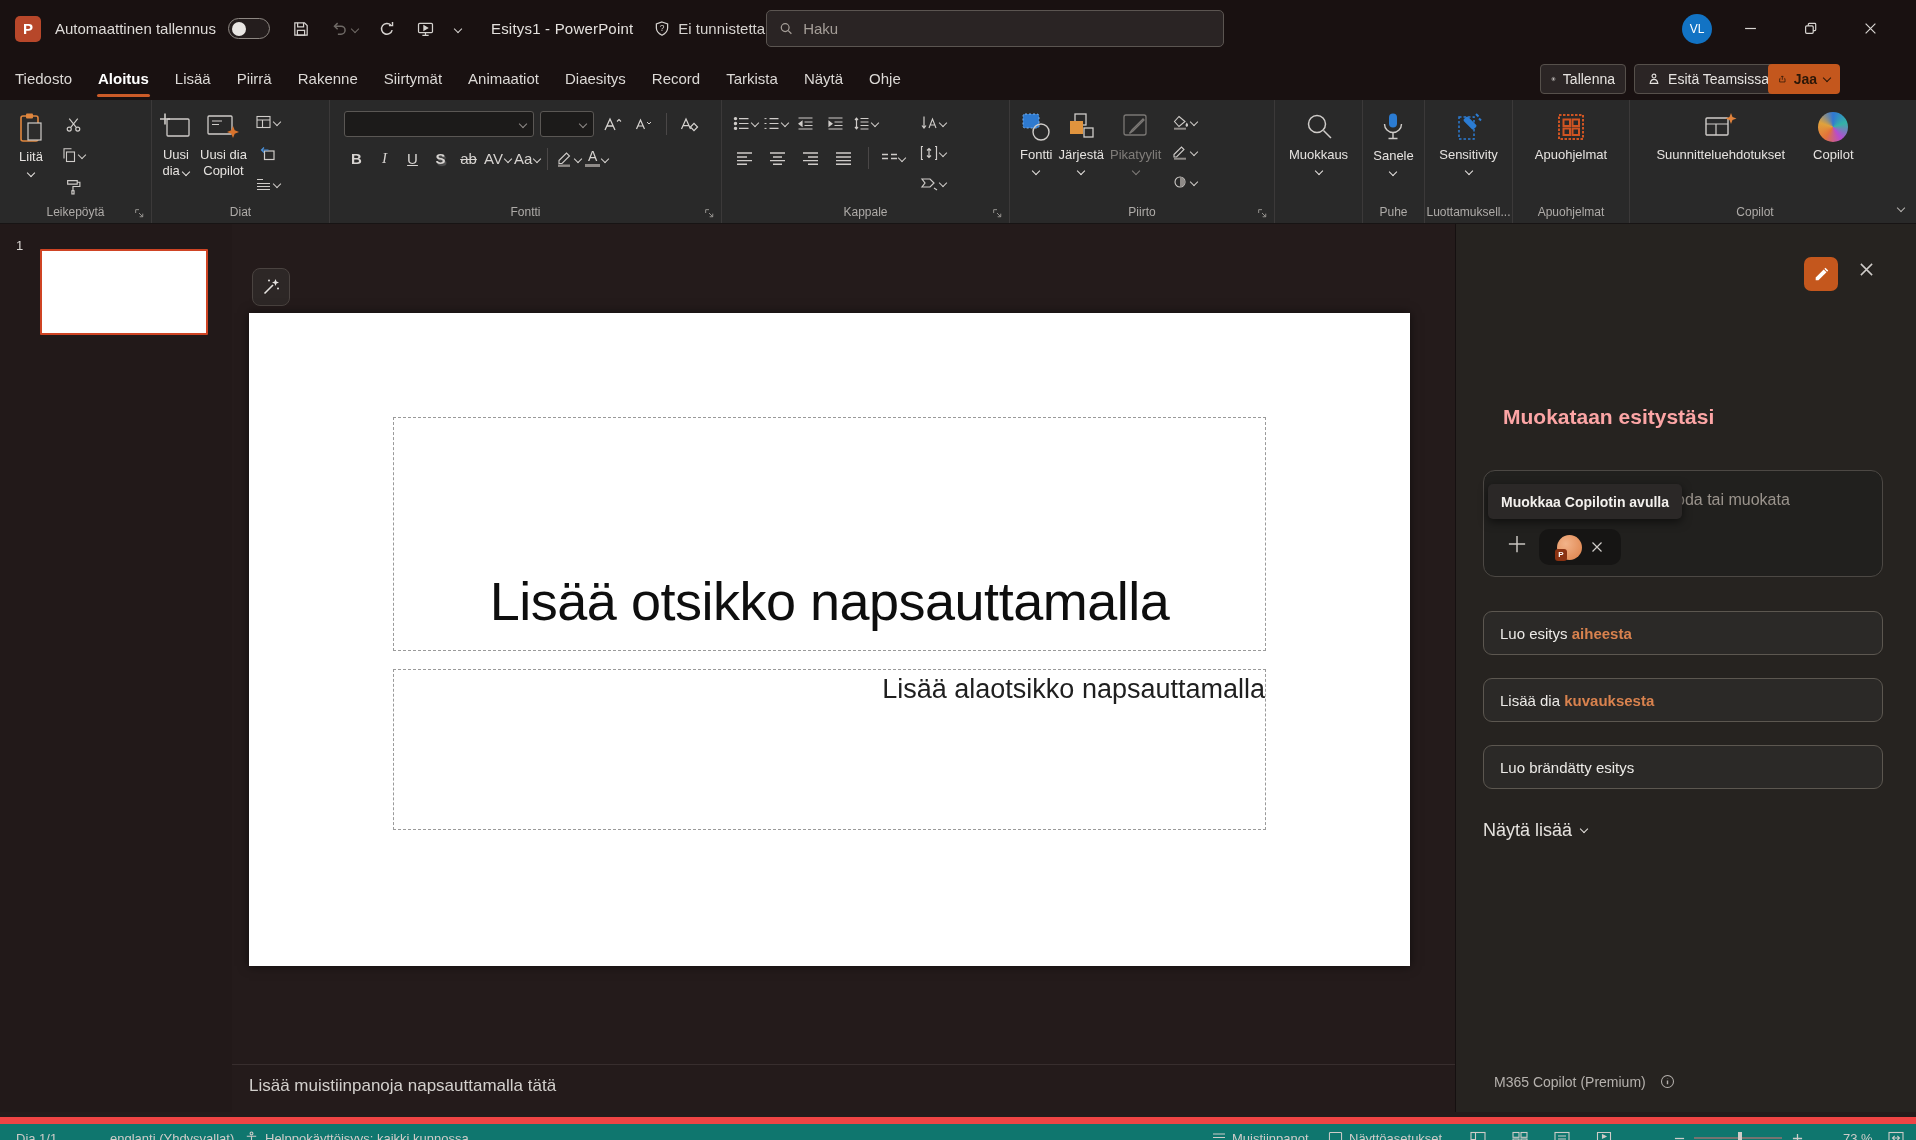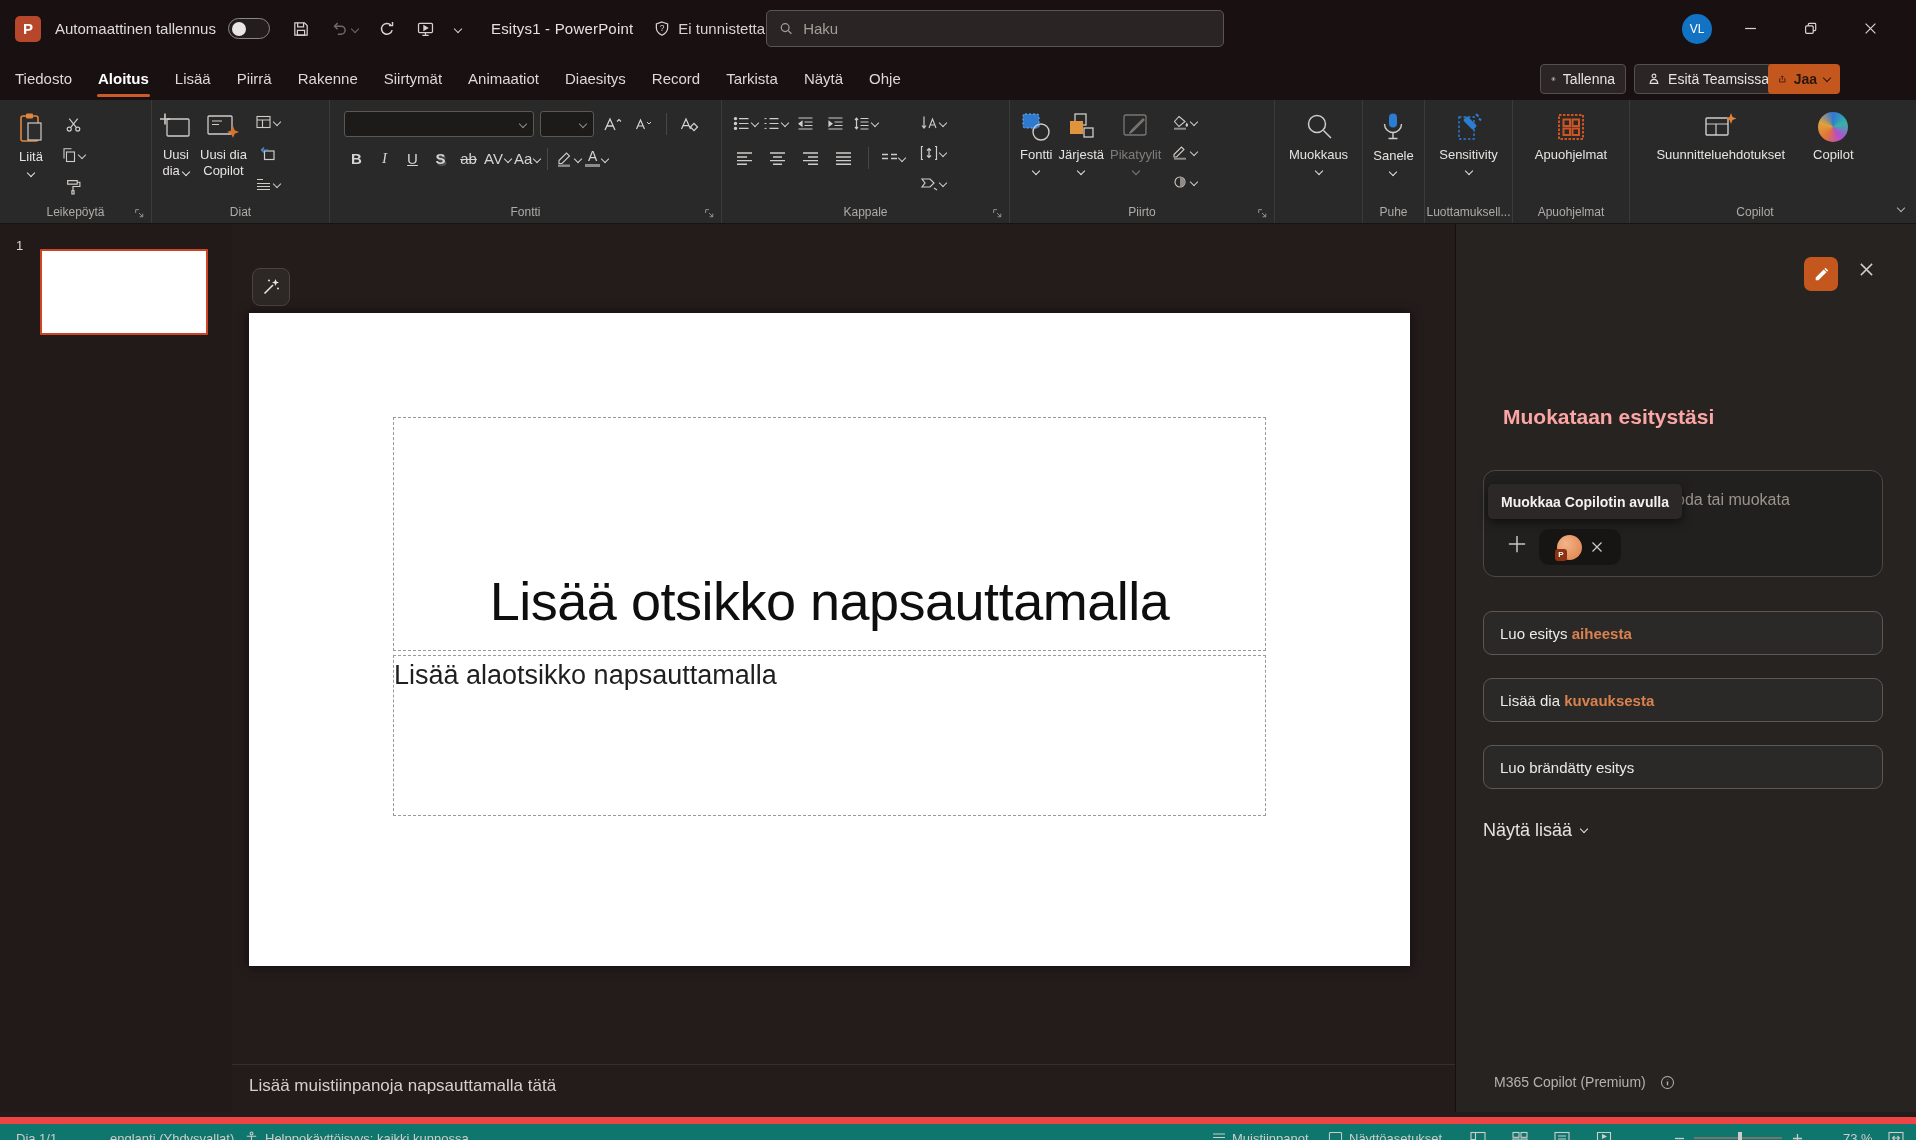--- a/index.html
+++ b/index.html
@@ -54,21 +54,21 @@
   
   .ws{position:absolute;top:224px;left:0;right:0;bottom:28px;display:flex}
   .thumbs{width:232px;background:#221919;position:relative;flex:none}
   .thumb-num{position:absolute;left:16px;top:14px;font-size:13px;color:#d8d5d2}
   .thumb{position:absolute;left:40px;top:25px;width:168px;height:86px;background:#fff;border:2px solid #cf4424;border-radius:1px}
   .canvas{flex:1;background:#241b1b;position:relative}
   .slide{position:absolute;left:17px;top:89px;width:1161px;height:653px;background:#fff;box-shadow:0 0 10px rgba(0,0,0,.55)}
   .ph{position:absolute;border:1.5px dashed #9a9a9a}
   .ph-title{left:144px;top:104px;width:873px;height:234px;display:flex;align-items:flex-end;justify-content:center;padding-bottom:18px}
   .ph-title .t{font-size:54px;font-weight:300;color:#0e0e0e;letter-spacing:-.5px;white-space:nowrap}
-  .ph-sub{left:144px;top:342px;width:873px;height:161px;display:flex;justify-content:flex-start;align-items:flex-start;padding-top:4px}
+  .ph-sub{left:144px;top:356px;width:873px;height:161px;display:flex;justify-content:flex-end;align-items:flex-start;padding-top:4px}
   .ph-sub .t{font-size:27px;color:#1f1f1f;white-space:nowrap}
   .wand-btn{position:absolute;left:20px;top:44px;width:38px;height:38px;border-radius:8px;background:#2d2726;
             border:1px solid #4a4340;display:flex;align-items:center;justify-content:center}
   .notes-line{position:absolute;left:0;right:0;top:840px;height:1px;background:#382e2e}
   .notes-text{position:absolute;left:17px;top:852px;font-size:17px;color:#d3d0cd}
   
   .panel{width:461px;flex:none;background:#262320;position:relative;border-left:1px solid #151010}
   .p-newchat{position:absolute;left:348px;top:33px;width:34px;height:34px;border-radius:7px;background:#c4571d;
              display:flex;align-items:center;justify-content:center}
   .p-close{position:absolute;left:403px;top:38px;color:#cfccc9}
@@ -80,21 +80,21 @@
   .p-plus{position:absolute;left:20px;top:60px;width:26px;height:26px;color:#c8c4c0;display:flex;align-items:center;justify-content:center}
   .p-pill{position:absolute;left:55px;top:58px;width:82px;height:36px;background:#161514;border-radius:10px;
           display:flex;align-items:center;justify-content:center;gap:9px}
   .cp-badge{width:25px;height:25px;border-radius:50%;background:radial-gradient(circle at 35% 35%,#f2b389,#dd7f47);position:relative}
   .cp-badge i{position:absolute;left:-2px;bottom:-1px;width:12px;height:12px;border-radius:3px;background:#8a3212;color:#fff;
               font-style:normal;font-size:8px;display:flex;align-items:center;justify-content:center;font-weight:bold}
   .p-sug{position:absolute;left:27px;width:400px;height:44px;border:1px solid #5c5750;background:#2b2927;border-radius:9px;
          display:flex;align-items:center;padding:0 16px;font-size:15px;color:#eceae7;white-space:pre}
   .p-sug .hl{color:#d9824e;font-weight:bold}
   .p-more{position:absolute;left:27px;top:596px;display:flex;align-items:center;gap:9px;font-size:18px;color:#e5e2de}
-  .p-foot{position:absolute;left:38px;bottom:22px;display:flex;align-items:center;gap:14px;font-size:14px;color:#b5b1ad}
+  .p-foot{position:absolute;left:38px;bottom:22px;display:flex;gap:14px;font-size:14px;color:#b5b1ad}
   
   .status{position:absolute;left:0;bottom:0;width:100%;height:23px;background:#0f766e;border-top:7px solid #ef4444;
           font-size:13px;color:#cfccc9}
   .status .it{position:absolute;top:0;height:28px;display:flex;align-items:center;gap:6px}
   .zoom-track{width:88px;height:2px;background:#767370;position:relative}
   .zoom-handle{position:absolute;left:44px;top:-5px;width:4px;height:12px;background:#cfccc9}
   .conic{width:30px;height:30px;border-radius:50%;
          background:conic-gradient(#3077d4,#34b3a6,#b64bd1,#e2733a,#e0a23c,#3077d4)}
 </style>
 </head>

